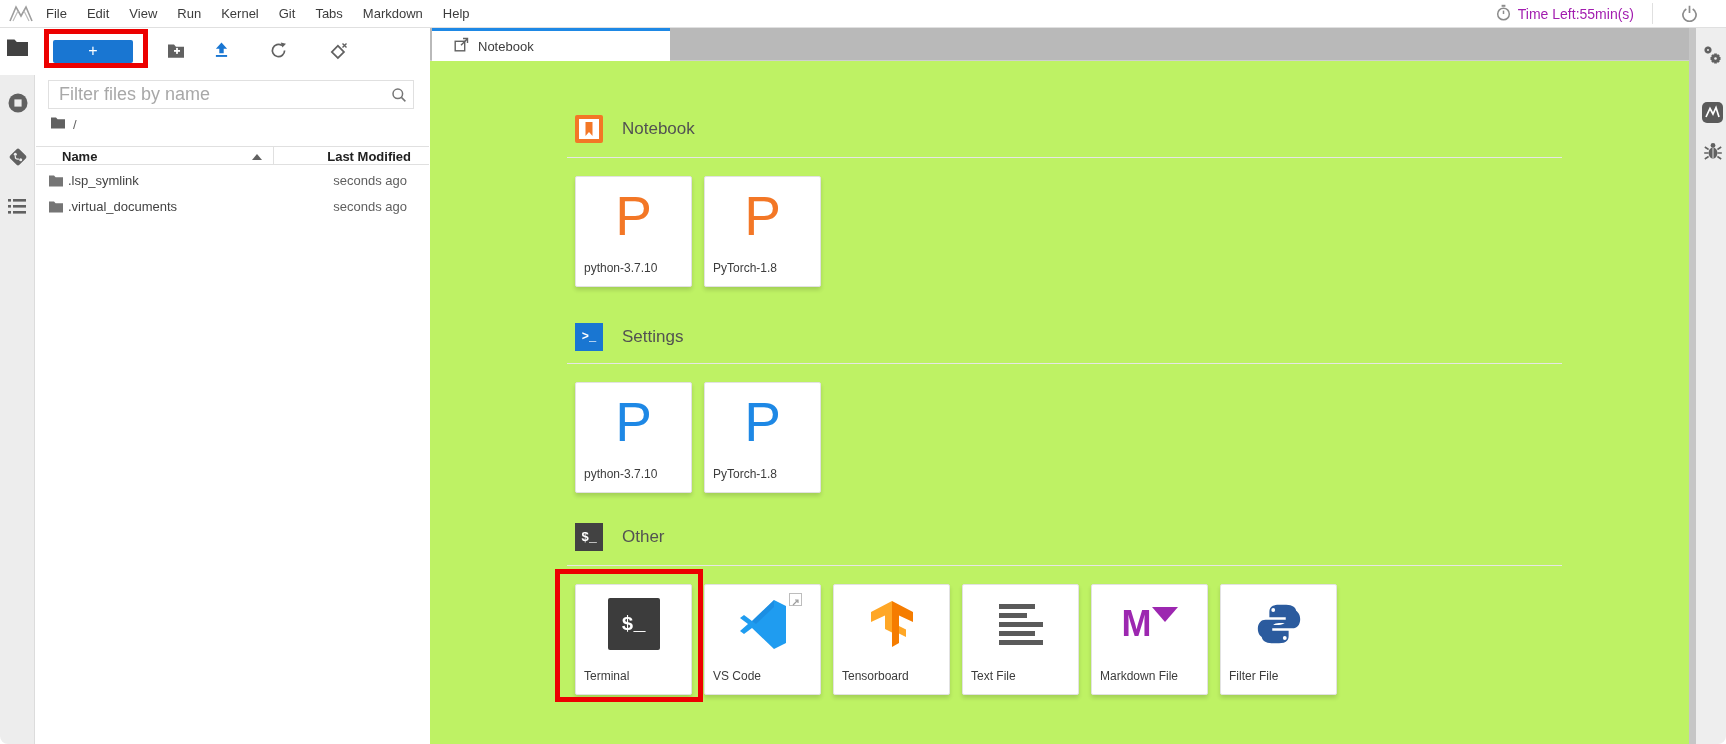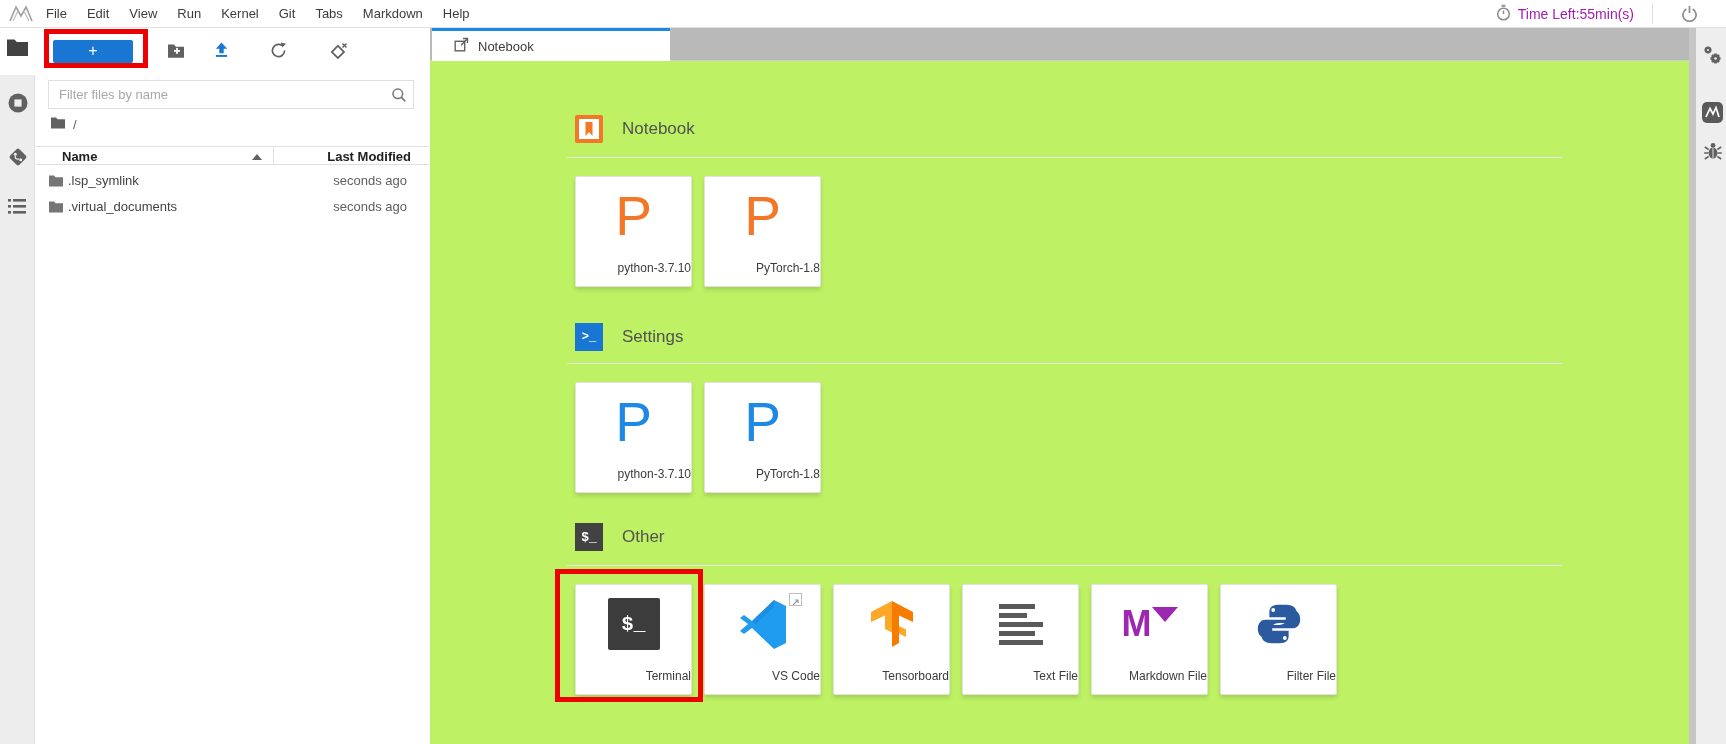--- a/index.html
+++ b/index.html
@@ -1,37 +1,37 @@
 <!DOCTYPE html>
 <html><head>
 <meta charset="utf-8">
 <style>
   * { margin:0; padding:0; box-sizing:border-box; }
   body { font-family:"Liberation Sans", sans-serif; background:#fff; }
-  .screen { position:relative; width:1726px; height:744px; background:#fff; overflow:hidden; }
+  .screen { position:relative; width:1726px; height:744px; background:#fff; overflow:hidden;border-radius:8px; }
 
   
   .menubar { position:absolute; left:0; top:0; width:100%; height:28px; background:#fff; border-bottom:1px solid #e0e0e0; z-index:5; }
   .logo { position:absolute; left:8px; top:5px; }
   .menu-items { position:absolute; left:36px; top:0; height:27px; display:flex; align-items:center; }
   .menu-item { padding:0 10px; font-size:13px; color:#3c3c3c; cursor:default; }
   .menubar-right { position:absolute; right:92px; top:0; height:27px; display:flex; align-items:center; gap:6px; color:#a21caf; font-size:14px; }
   .power-wrap { position:absolute; right:0; top:3px; width:74px; height:21px; border-left:1px solid #e0e0e0; display:flex; align-items:center; justify-content:center; }
 
   
   .activity-bar { position:absolute; left:0; top:28px; width:35px; bottom:0; background:#ededed; border-right:1px solid #dcdcdc; }
   .ab-highlight { position:absolute; left:0; top:0; width:35px; height:47px; background:#fff; }
   .ab-icon { position:absolute; left:6px; }
 
   
   .file-panel { position:absolute; left:36px; top:28px; width:393px; bottom:0; background:#fff; }
   .new-btn { position:absolute; left:17px; top:12px; width:80px; height:23px; background:#1976d2; border-radius:2px; color:#fff; text-align:center; line-height:21px; font-size:16px; cursor:pointer; }
   .tb-icon { position:absolute; top:14px; }
   .filter-box { position:absolute; left:12px; top:52px; width:366px; height:29px; border:1px solid #e0e0e0; background:#fff; }
-  .filter-box input { position:absolute; left:0; top:0; width:100%; height:100%; border:none; outline:none; padding:0 28px 0 10px; font-size:13px; font-family:"Liberation Sans",sans-serif; color:#4c1d95; }
+  .filter-box input { position:absolute; left:0; top:0; width:100%; height:100%; border:none; outline:none; padding:0 28px 0 10px; font-size:18px; font-family:"Liberation Sans",sans-serif; color:#4c1d95; }
   .filter-box input::placeholder { color:#a8a8a8; }
   .filter-search { position:absolute; right:6px; top:6px; }
   .breadcrumb { position:absolute; left:14px; top:87px; height:18px; display:flex; align-items:center; gap:7px; font-size:13px; color:#616161; }
   .listing-header { position:absolute; left:0; top:118px; width:100%; height:19px; border-top:1px solid #e0e0e0; border-bottom:1px solid #e0e0e0; font-size:13px; font-weight:bold; color:#212121; }
   .lh-name { position:absolute; left:26px; top:2px; }
   .lh-caret { position:absolute; left:216px; top:7px; width:0; height:0; border-left:5px solid transparent; border-right:5px solid transparent; border-bottom:6px solid #616161; }
   .lh-divider { position:absolute; left:237px; top:0; bottom:0; width:1px; background:#e0e0e0; }
   .lh-mod { position:absolute; right:18px; top:2px; }
   .file-row { position:absolute; left:0; width:100%; height:26px; font-size:13px; color:#424242; cursor:pointer; }
   .fr-icon { position:absolute; left:12px; top:6px; }
@@ -48,21 +48,21 @@
   .section-title { font-size:17px; color:#525252; }
   .sec-icon { width:28px; height:28px; display:flex; align-items:center; justify-content:center; color:#fff; font-weight:bold; font-family:"Liberation Mono","Liberation Sans",monospace; }
   .sec-icon.console { background:#1976d2; font-size:12px; }
   .sec-icon.other { background:#424242; font-size:13px; }
   .divider { position:absolute; left:137px; width:995px; height:1px; background:#e6e6e6; }
   .cards { position:absolute; left:145px; display:flex; gap:12px; }
   .card { position:relative; width:117px; height:111px; background:#fff; border:1px solid #e2e2e2; border-radius:2px; box-shadow:0 3px 4px rgba(0,0,0,.14); cursor:pointer; }
   .card-letter { display:block; text-align:center; margin-top:8px; font-size:55px; line-height:62px; font-weight:400; }
   .letter-orange { color:#f37726; }
   .letter-blue { color:#1e88e5; }
-  .card-label { position:absolute; bottom:11px; left:0; right:0; text-align:right; font-size:12px; color:#3c3c3c;margin-left:8px; }
+  .card-label { position:absolute; bottom:11px; left:0; right:0; text-align:left; font-size:12px; color:#3c3c3c;margin-left:8px; }
   .card-icon { position:absolute; top:13px; left:50%; transform:translateX(-50%); width:52px; height:52px; display:flex; align-items:center; justify-content:center; }
   .terminal-badge { width:52px; height:52px; background:#3c3c3c; border-radius:2px; color:#fff; font-size:20px; font-weight:bold; font-family:"Liberation Mono",monospace; display:flex; align-items:center; justify-content:center; }
   .ext-badge { position:absolute; top:8px; right:18px; width:13px; height:13px; border:1px solid #bdbdbd; background:#fff; }
   .textfile-lines { display:flex; flex-direction:column; gap:4px; align-items:flex-start; }
   .textfile-lines i { display:block; height:5px; background:#5a5a5a; }
   .md-wrap { text-align:center; }
   .md-m { font-size:36px; line-height:32px; font-weight:bold; color:#9c27b0; }
   .md-tri { width:0; height:0; margin:3px auto 0; border-left:13px solid transparent; border-right:13px solid transparent; border-top:15px solid #9c27b0; }
 
   

